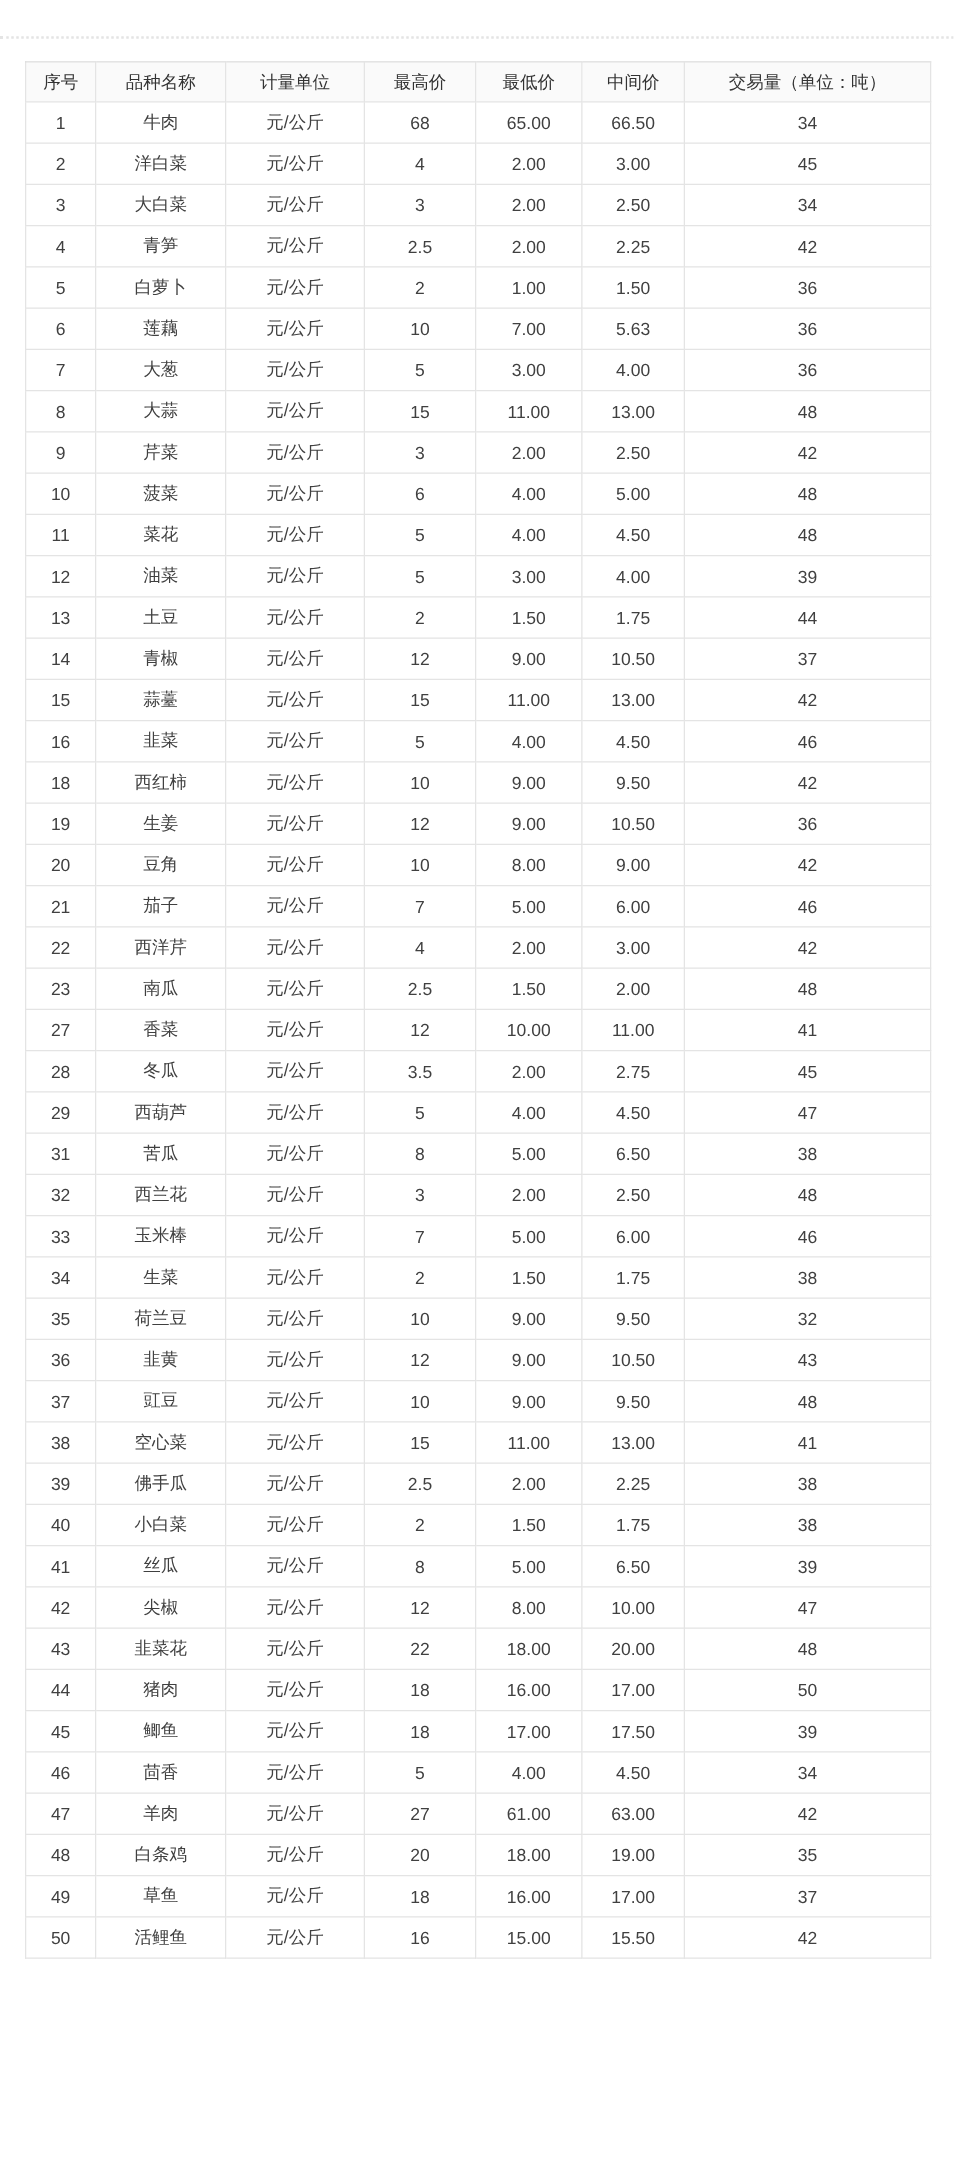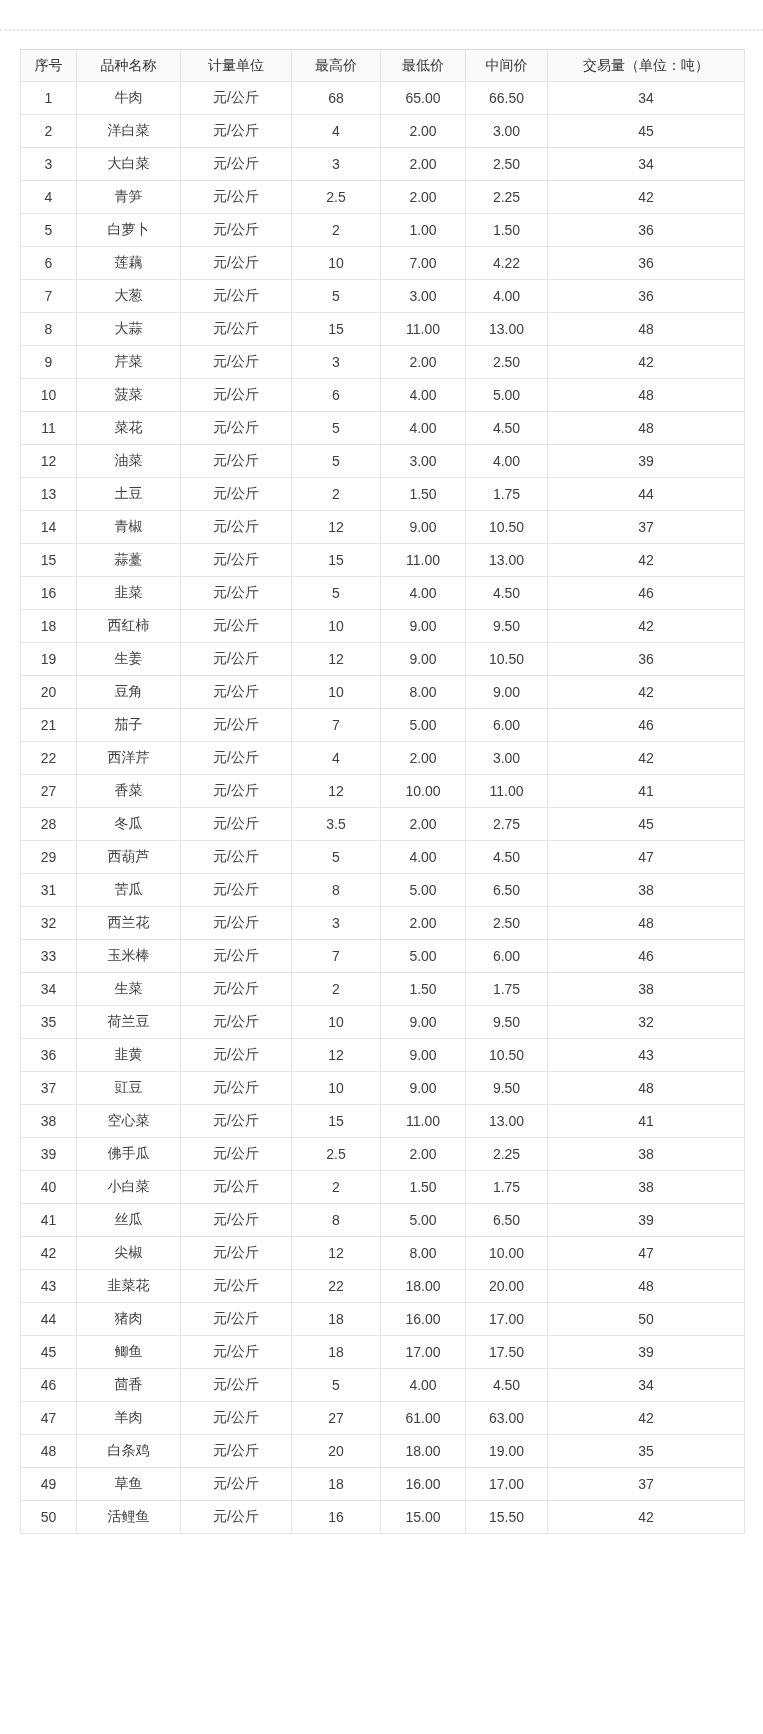--- a/index.html
+++ b/index.html
@@ -133,21 +133,21 @@
           <td>1.00</td>
           <td>1.50</td>
           <td>36</td>
         </tr>
         <tr>
           <td>6</td>
           <td>莲藕</td>
           <td>元/公斤</td>
           <td>10</td>
           <td>7.00</td>
-          <td>4.22</td>
+          <td>5.63</td>
           <td>36</td>
         </tr>
         <tr>
           <td>7</td>
           <td>大葱</td>
           <td>元/公斤</td>
           <td>5</td>
           <td>3.00</td>
           <td>4.00</td>
           <td>36</td>
@@ -270,20 +270,29 @@
           <td>46</td>
         </tr>
         <tr>
           <td>22</td>
           <td>西洋芹</td>
           <td>元/公斤</td>
           <td>4</td>
           <td>2.00</td>
           <td>3.00</td>
           <td>42</td>
+        </tr>
+        <tr>
+          <td>23</td>
+          <td>南瓜</td>
+          <td>元/公斤</td>
+          <td>2.5</td>
+          <td>1.50</td>
+          <td>2.00</td>
+          <td>48</td>
         </tr>
         <tr>
           <td>27</td>
           <td>香菜</td>
           <td>元/公斤</td>
           <td>12</td>
           <td>10.00</td>
           <td>11.00</td>
           <td>41</td>
         </tr>

